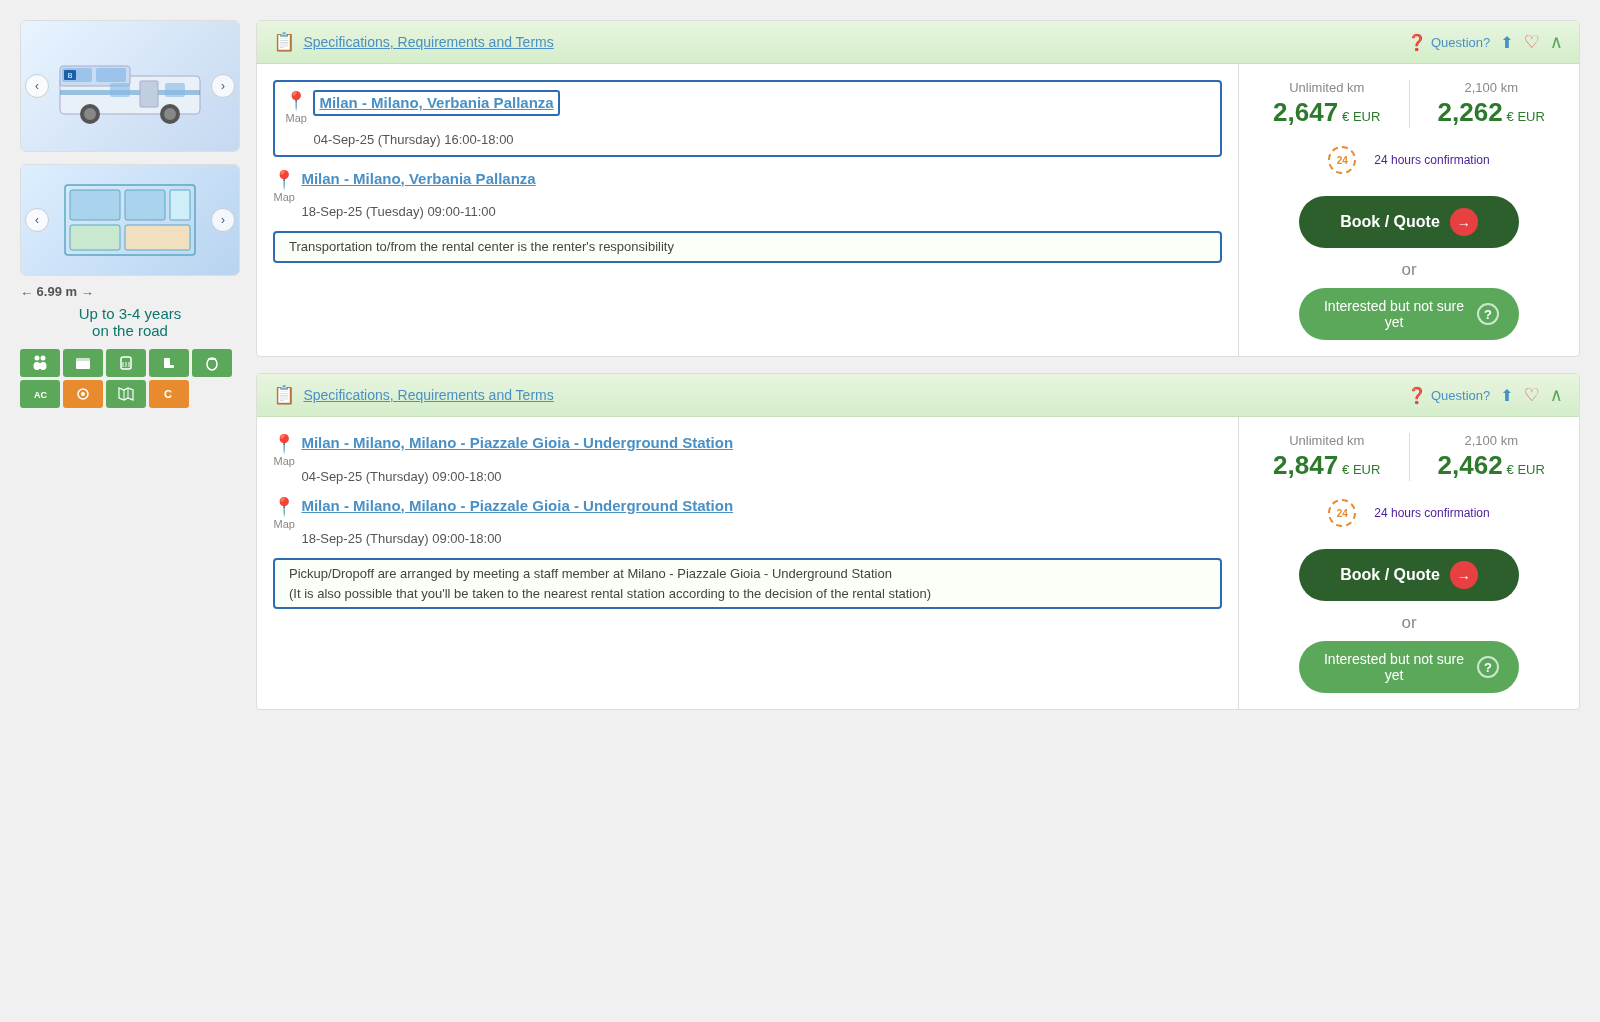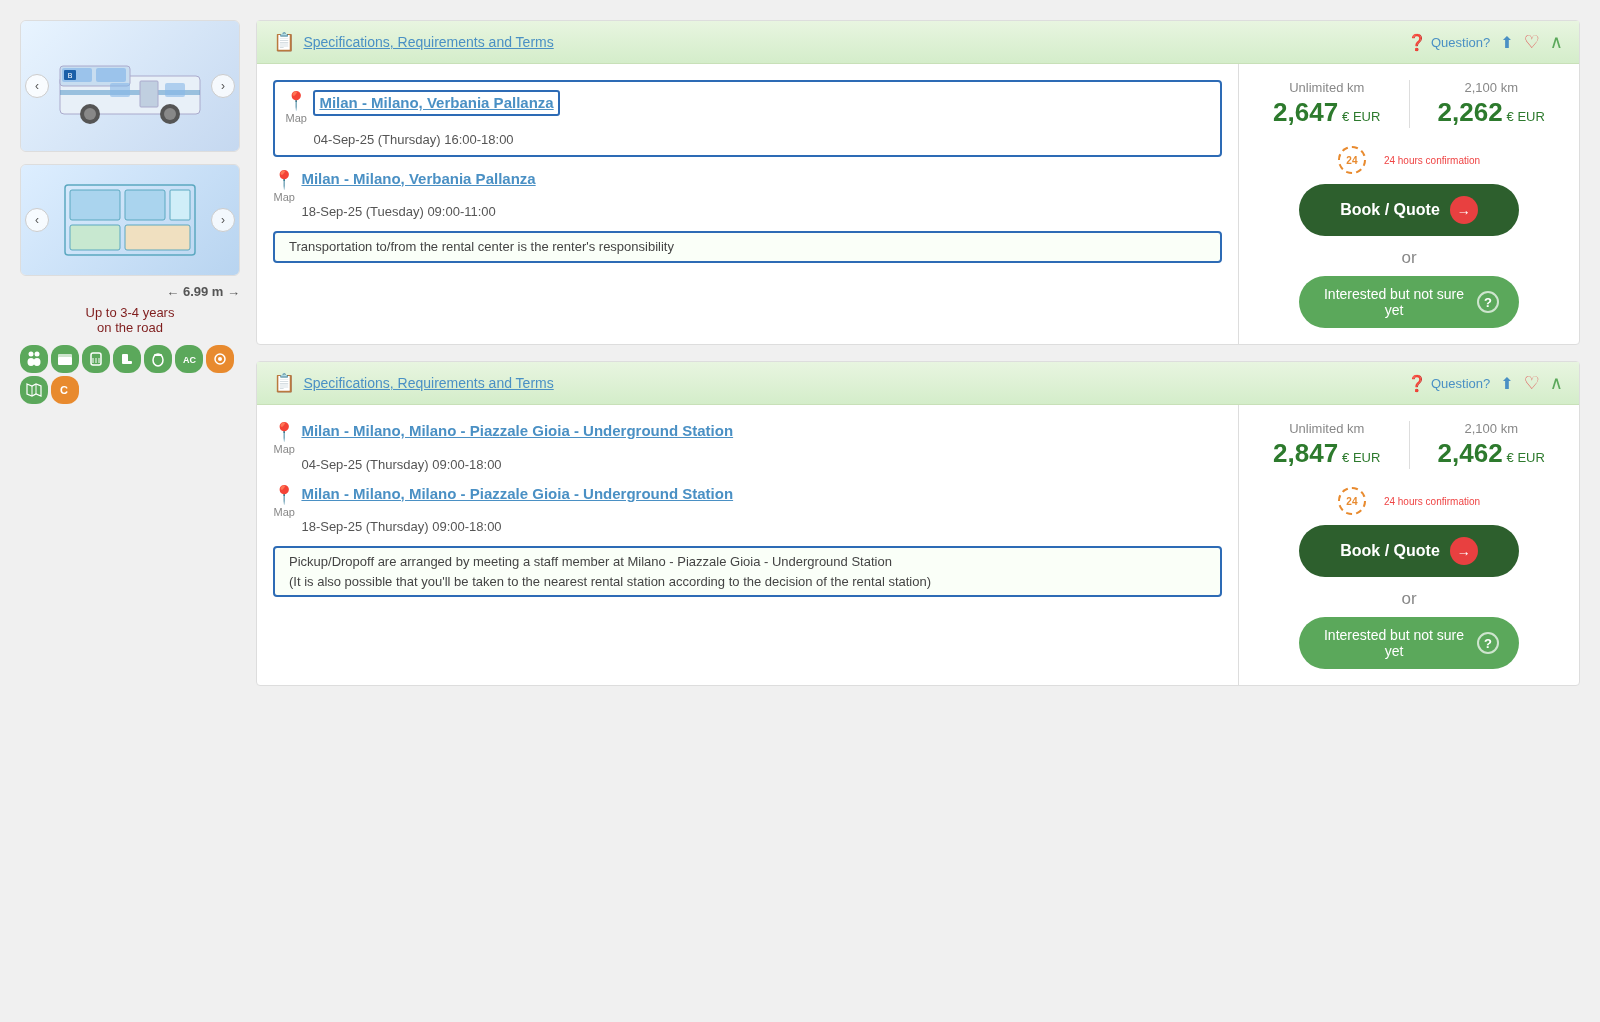--- a/index.html
+++ b/index.html
@@ -12,26 +12,26 @@
     .vehicle-image-box { background: #fff; border: 1px solid #ddd; border-radius: 6px; overflow: hidden; margin-bottom: 12px; position: relative; }
     .vehicle-img { width: 100%; height: 130px; background: linear-gradient(135deg, #e8f4ff 0%, #c5d8f0 100%); display: flex; align-items: center; justify-content: center; }
     .vehicle-svg { width: 160px; height: 80px; }
     .nav-arrow { position: absolute; top: 50%; transform: translateY(-50%); background: rgba(255,255,255,0.8); border: 1px solid #ccc; border-radius: 50%; width: 24px; height: 24px; display: flex; align-items: center; justify-content: center; cursor: pointer; font-size: 12px; color: #555; }
     .nav-arrow.left { left: 4px; }
     .nav-arrow.right { right: 4px; }
 
     .floorplan-box { background: #fff; border: 1px solid #ddd; border-radius: 6px; overflow: hidden; margin-bottom: 8px; position: relative; }
     .floorplan-img { width: 100%; height: 110px; background: linear-gradient(135deg, #ddeeff 0%, #b8d4f0 100%); display: flex; align-items: center; justify-content: center; }
 
-    .dimensions { text-align: right; font-size: 13px; color: #555; margin: 6px 0; }
+    .dimensions { text-align: left; font-size: 13px; color: #555; margin: 6px 0; }
     .dimensions span { font-weight: bold; }
-    .road-years { text-align: center; font-size: 13px; color: #7f1d1d; margin-bottom: 10px; }
+    .road-years { text-align: center; font-size: 15px; color: #0f766e; margin-bottom: 10px; }
 
     .amenity-icons { display: flex; flex-wrap: wrap; gap: 3px; }
-    .amenity-icon { width: 28px; height: 28px; background: #5ba85b; border-radius: 12px; display: flex; align-items: center; justify-content: center; color: white; font-size: 9px; font-weight: bold; }
+    .amenity-icon { width: 40px; height: 28px; background: #5ba85b; border-radius: 3px; display: flex; align-items: center; justify-content: center; color: white; font-size: 9px; font-weight: bold; }
     .amenity-icon.orange { background: #e88a2e; }
 
     
     .main-content { flex: 1; display: flex; flex-direction: column; gap: 0; }
 
     
     .listing-card { background: #fff; border: 1px solid #ddd; margin-bottom: 16px; border-radius: 4px; overflow: visible; }
 
     .card-header { background: linear-gradient(to bottom, #e8f5e0, #d4edca); padding: 10px 16px; display: flex; align-items: center; justify-content: space-between; border-bottom: 1px solid #c8e0b8; }
     .card-header-left { display: flex; align-items: center; gap: 8px; }
@@ -56,23 +56,23 @@
     .pricing-section { width: 100%; margin-bottom: 12px; }
     .pricing-cols { display: flex; justify-content: space-between; margin-bottom: 6px; }
     .price-col { text-align: center; flex: 1; }
     .price-label { color: #888; font-size: 13px; margin-bottom: 2px; }
     .price-value { color: #2d7a2d; font-size: 26px; font-weight: bold; }
     .price-currency { color: #2d7a2d; font-size: 13px; font-weight: normal; }
     .price-divider { width: 1px; background: #ddd; margin: 0 10px; }
 
     .confirmation-badge { display: flex; align-items: center; gap: 6px; margin-bottom: 10px; }
     .badge-circle { width: 28px; height: 28px; border-radius: 50%; border: 2px dashed #e88a2e; display: flex; align-items: center; justify-content: center; color: #e88a2e; font-size: 10px; font-weight: bold; flex-shrink: 0; }
-    .confirmation-text { color: #ef4444; font-size: 10px; font-weight: 500; margin-left: 12px; }
-
-    .book-btn { background: #2d5f2d; color: white; border: none; border-radius: 30px; padding: 12px 28px; font-size: 16px; font-weight: bold; cursor: pointer; display: flex; align-items: center; gap: 10px; margin-bottom: 8px; width: 220px; justify-content: center; }
+    .confirmation-text { color: #4c1d95; font-size: 12px; font-weight: 500; margin-left: 12px; }
+
+    .book-btn { background: #2d5f2d; color: white; border: none; border-radius: 30px; padding: 12px 28px; font-size: 16px; font-weight: bold; cursor: pointer; display: flex; align-items: center; gap: 10px; margin-bottom: 8px; width: 220px; justify-content: center; margin-top: 12px; }
     .book-btn .arrow-circle { background: #e84040; border-radius: 50%; width: 28px; height: 28px; display: flex; align-items: center; justify-content: center; color: white; font-size: 14px; flex-shrink: 0; }
 
     .or-text { color: #888; font-size: 17px; margin: 4px 0 8px; }
 
     .interested-btn { background: #5ba85b; color: white; border: none; border-radius: 30px; padding: 10px 20px; font-size: 14px; cursor: pointer; display: flex; align-items: center; gap: 8px; width: 220px; justify-content: center; }
     .interested-btn .question-circle { width: 22px; height: 22px; border-radius: 50%; border: 2px solid rgba(255,255,255,0.7); display: flex; align-items: center; justify-content: center; font-size: 13px; font-weight: bold; color: white; flex-shrink: 0; }
 
     
     .fp-svg { width: 140px; height: 80px; }
   </style>

